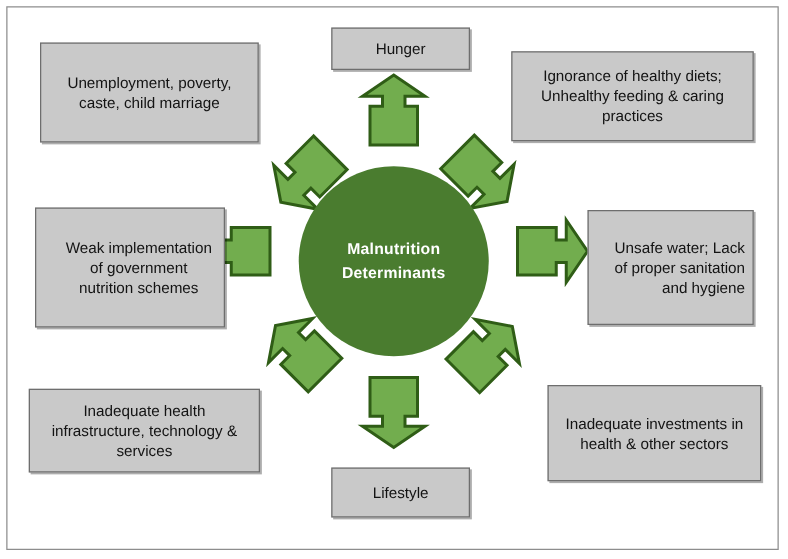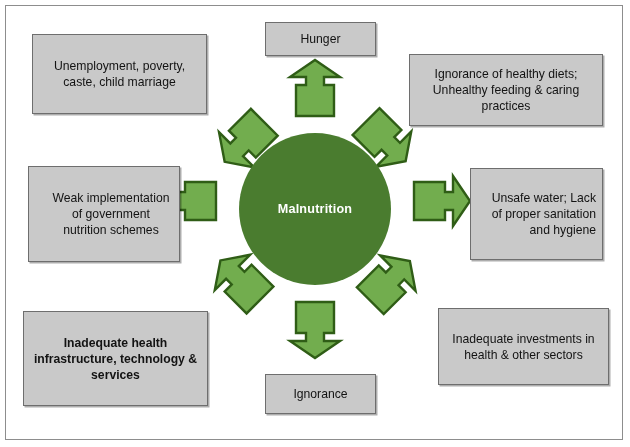--- a/index.html
+++ b/index.html
@@ -30,24 +30,24 @@
     display:flex;align-items:center;justify-content:flex-start;
     padding:3px 6px;
   }
   .box span{display:block;width:100%;}
   .box.left-align{text-align:right;justify-content:flex-start;}
   .box.left-align span{padding-left:9px;}
 
   
   #box-hunger        {left:265px;top:22px; width:111px;height:34px;}
   #box-unemployment  {left:32px; top:34px; width:175px;height:80px;}
-  #box-ignorance     {left:409px;top:54px; width:194px;height:72px;}
+  #box-ignorance     {left:409px;top:41px; width:194px;height:72px;}
   #box-weak          {left:28px; top:166px;width:152px;height:96px;padding-left:20px;}
   #box-unsafe        {left:470px;top:168px;width:133px;height:92px;}
-  #box-infra         {left:23px; top:311px;width:185px;height:95px;font-weight:bold;}
+  #box-infra         {left:23px; top:311px;width:185px;height:67px;}
   #box-investments   {left:438px;top:308px;width:171px;height:77px;}
   #box-lifestyle     {left:265px;top:374px;width:111px;height:40px;}
 
   
   #center-circle{
     position:absolute;left:239px;top:133px;width:152px;height:152px;
     border-radius:50%;
     background:#4a7c2f;
     display:flex;flex-direction:column;align-items:center;justify-content:center;
     color:#ffffff;font-weight:bold;font-size:12.6px;line-height:19px;
@@ -103,20 +103,21 @@
 
     <g>
       <g transform="rotate(-45 383,288)">
         <path class="arrow-shape" d="M365,269 L396,269 L396,279 L404,279 L404,263 L421,288 L404,313 L404,297 L396,297 L396,307 L365,307 Z"></path>
       </g>
     </g>
   </svg>
 
   <div id="center-circle">
     <div>Malnutrition</div>
+    <div>Determinants</div>
   </div>
 
   <div class="box" id="box-hunger">
     <span>Hunger</span>
   </div>
 
   <div class="box" id="box-unemployment">
     <span>Unemployment, poverty, caste, child marriage</span>
   </div>
 
@@ -134,16 +135,16 @@
 
   <div class="box" id="box-infra">
     <span>Inadequate health infrastructure, technology &amp; services</span>
   </div>
 
   <div class="box" id="box-investments">
     <span>Inadequate investments in health &amp; other sectors</span>
   </div>
 
   <div class="box" id="box-lifestyle">
-    <span>Ignorance</span>
+    <span>Lifestyle</span>
   </div>
 
 </div>
 
 </body></html>

